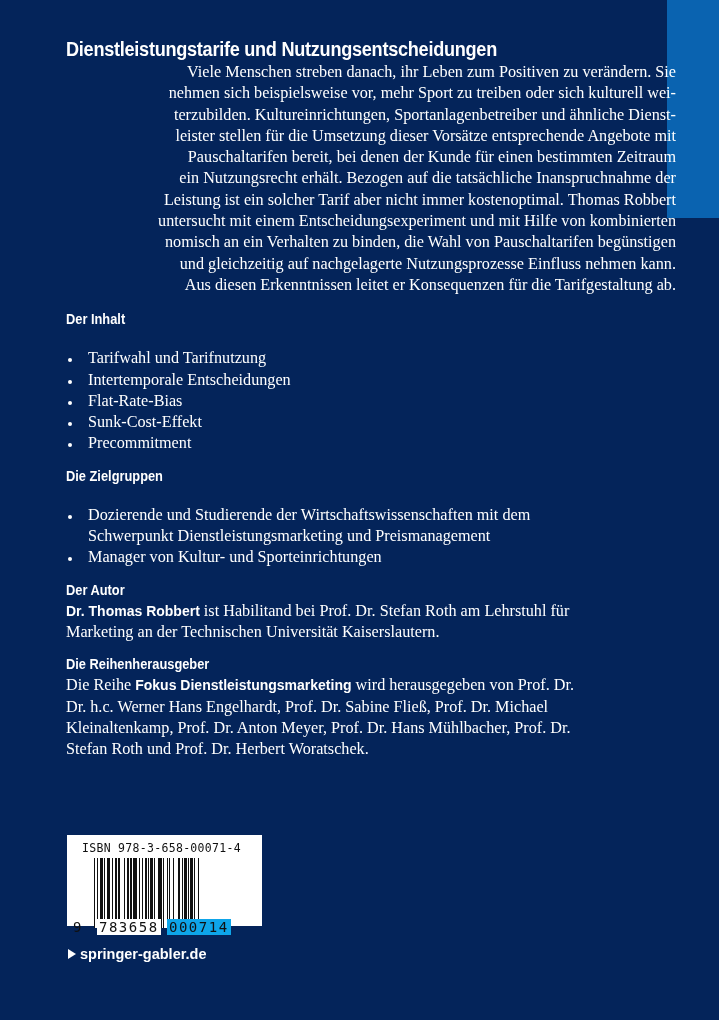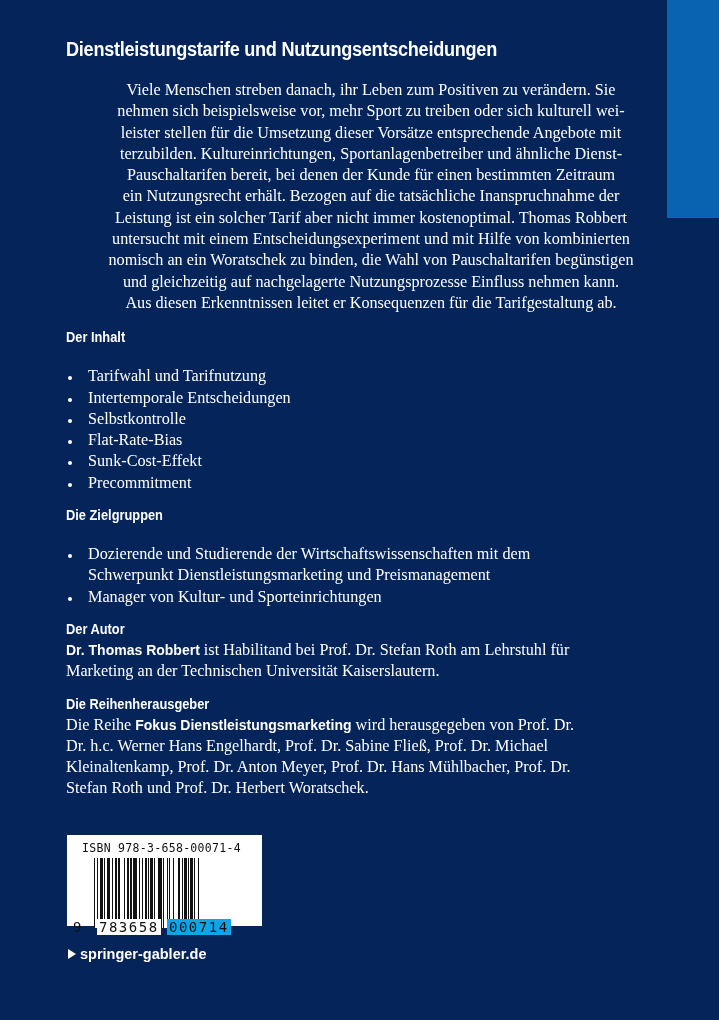--- a/index.html
+++ b/index.html
@@ -17,23 +17,22 @@
     .content {
       position: absolute; left: 66px; top: 30px; width: 610px;
     }
     .title {
       font-family: "Liberation Sans", "DejaVu Sans", sans-serif;
       font-weight: bold; font-size: 19.5px; letter-spacing: -0.3px;
       margin: 6px 0 0 0; line-height: 26px;
       transform: scaleX(0.93); transform-origin: left;
     }
     .para {
-      margin-top: 18px;
       font-size: 16.2px; line-height: 21.3px;
-      text-align: center;
+      text-align: right;
     }
     .para .line { display: block; white-space: nowrap; }
     .section-head {
       font-family: "Liberation Sans", "DejaVu Sans", sans-serif;
       font-weight: bold; font-size: 13.8px; line-height: 20px;
       margin-top: 12px;
       transform: scaleX(0.93); transform-origin: left;
     }
     ul.bullets { list-style: none; margin: 18px 0 0 0; padding: 0; }
     ul.bullets li {
@@ -88,36 +87,35 @@
 <body>
 
 <div class="blue-tab"></div>
 
 <div class="content">
   <h1 class="title">Dienstleistungstarife und Nutzungsentscheidungen</h1>
 
   <div class="para">
     <span class="line">Viele Menschen streben danach, ihr Leben zum Positiven zu verändern. Sie</span>
     <span class="line">nehmen sich beispielsweise vor, mehr Sport zu treiben oder sich kulturell wei-</span>
+    <span class="line">terzubilden. Kultureinrichtungen, Sportanlagenbetreiber und ähnliche Dienst-</span>
     <span class="line">leister stellen für die Umsetzung dieser Vorsätze entsprechende Angebote mit</span>
-    <span class="line">terzubilden. Kultureinrichtungen, Sportanlagenbetreiber und ähnliche Dienst-</span>
     <span class="line">Pauschaltarifen bereit, bei denen der Kunde für einen bestimmten Zeitraum</span>
     <span class="line">ein Nutzungsrecht erhält. Bezogen auf die tatsächliche Inanspruchnahme der</span>
     <span class="line">Leistung ist ein solcher Tarif aber nicht immer kostenoptimal. Thomas Robbert</span>
     <span class="line">untersucht mit einem Entscheidungsexperiment und mit Hilfe von kombinierten</span>
-    <span class="line">nomisch an ein Woratschek zu binden, die Wahl von Pauschaltarifen begünstigen</span>
+    <span class="line">nomisch an ein Verhalten zu binden, die Wahl von Pauschaltarifen begünstigen</span>
     <span class="line">und gleichzeitig auf nachgelagerte Nutzungsprozesse Einfluss nehmen kann.</span>
     <span class="line">Aus diesen Erkenntnissen leitet er Konsequenzen für die Tarifgestaltung ab.</span>
   </div>
 
   <div class="section-head" style="margin-top:14px">Der Inhalt</div>
   <ul class="bullets">
     <li>Tarifwahl und Tarifnutzung</li>
     <li>Intertemporale Entscheidungen</li>
-    <li>Selbstkontrolle</li>
     <li>Flat-Rate-Bias</li>
     <li>Sunk-Cost-Effekt</li>
     <li>Precommitment</li>
   </ul>
 
   <div class="section-head">Die Zielgruppen</div>
   <ul class="bullets">
     <li>
       <span style="display:block">Dozierende und Studierende der Wirtschaftswissenschaften mit dem</span>
       <span style="display:block">Schwerpunkt Dienstleistungsmarketing und Preismanagement</span>

